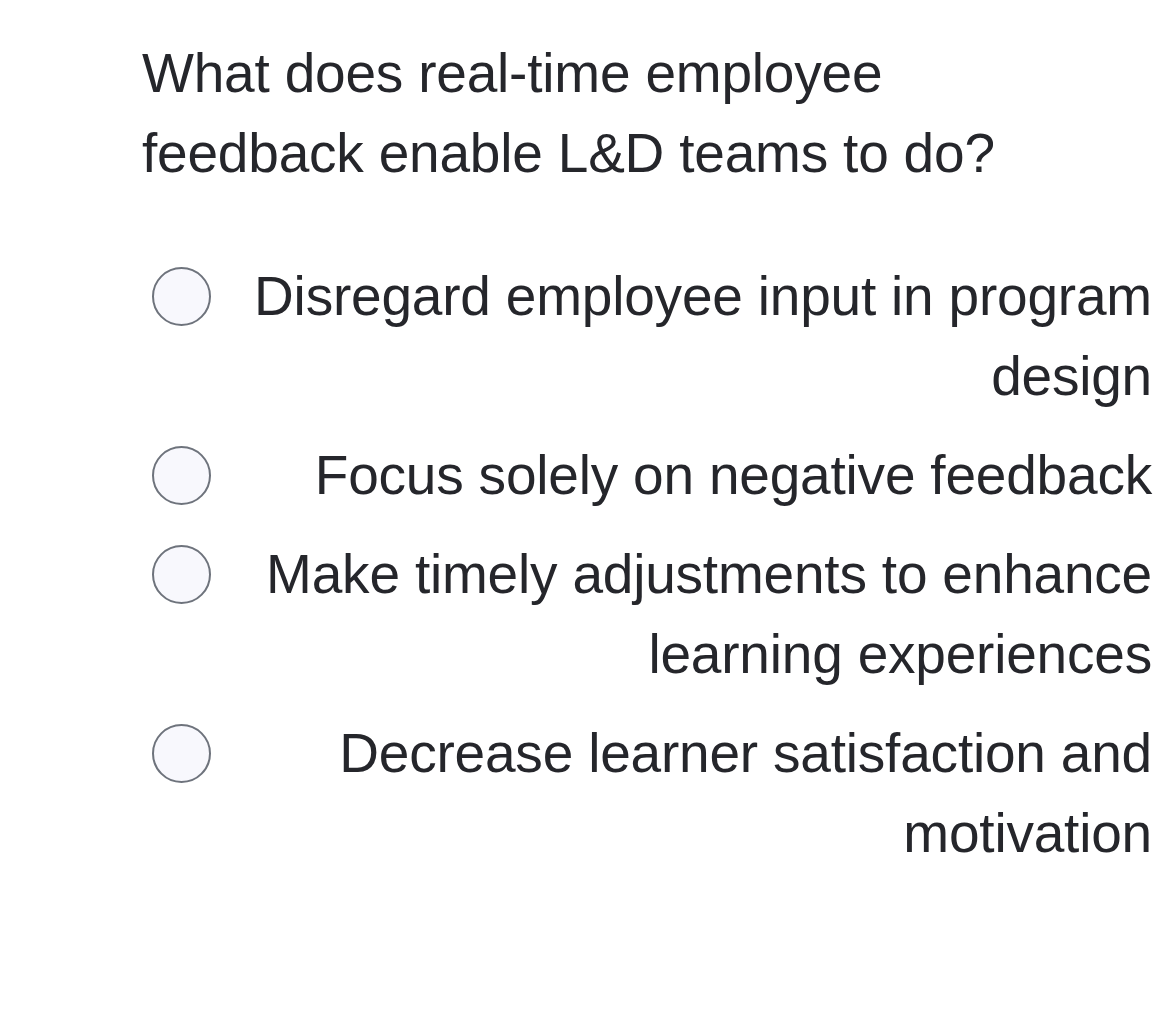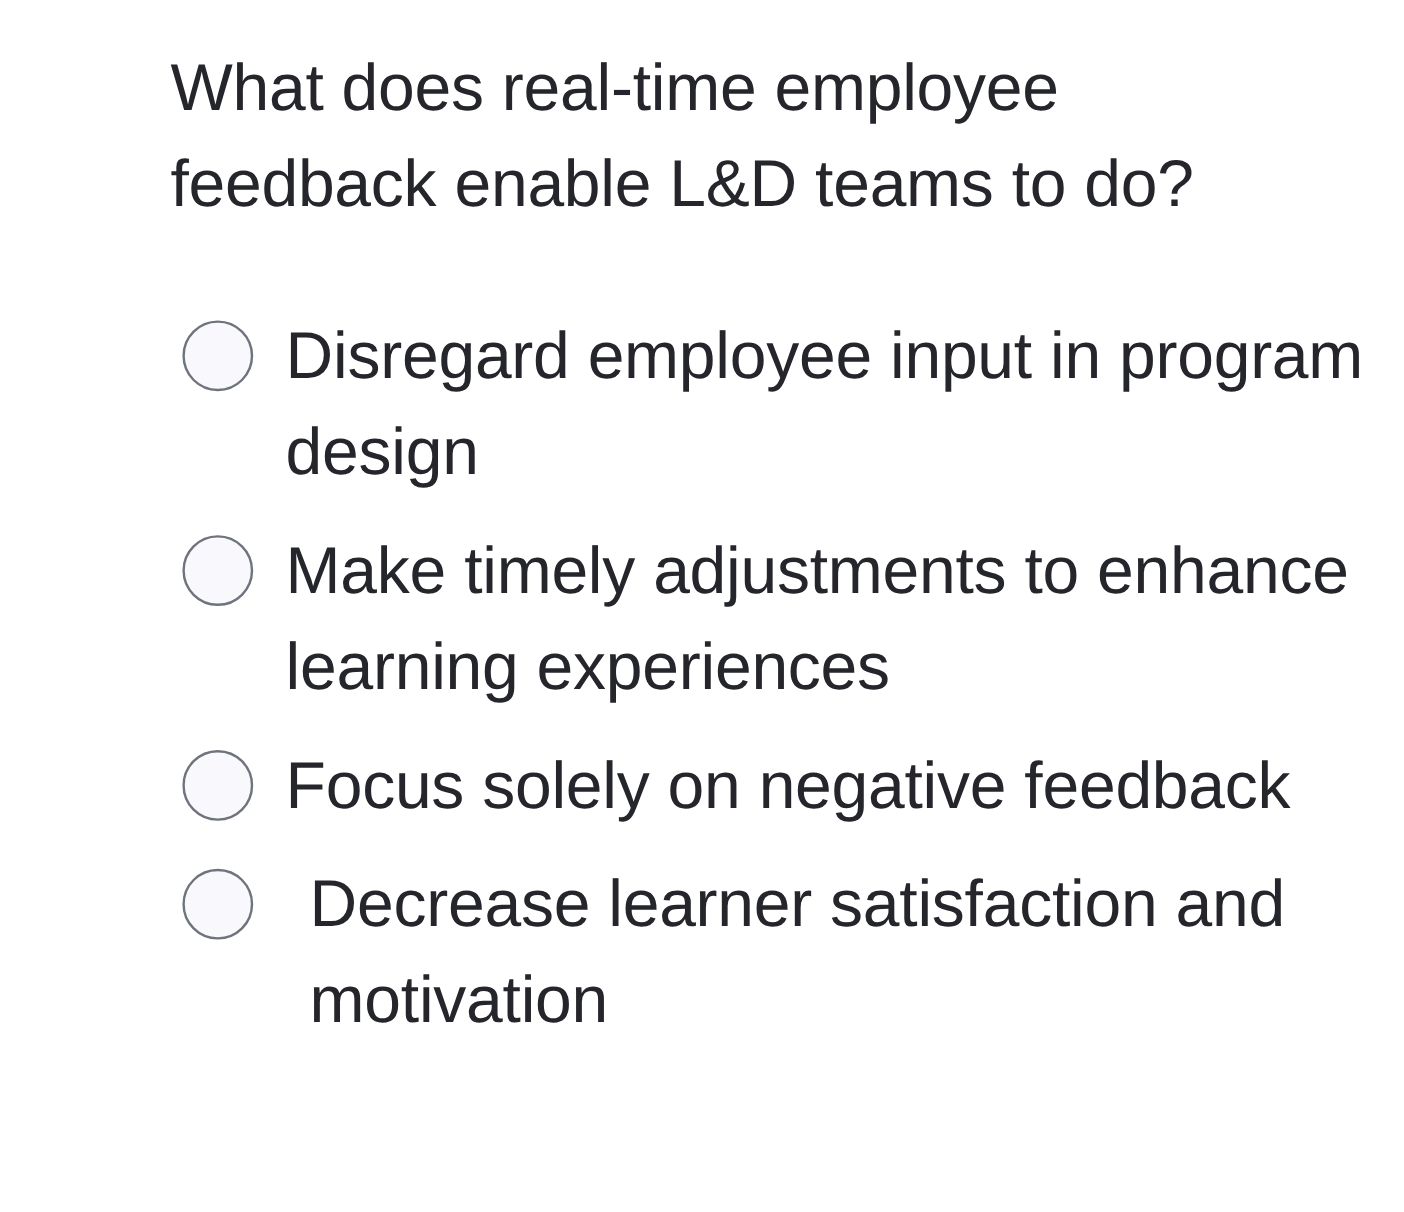--- a/index.html
+++ b/index.html
@@ -44,20 +44,21 @@
     list-style: none;
     margin: 0;
     padding: 0;
   }
 
   .option-row {
     display: flex;
     align-items: flex-start;
     margin: 0 0 19px 0;
     padding: 0;
+    text-align: right;
   }
   .option-row:last-child {
     margin-bottom: 0;
     gap: 20px;
   }
 
   .radio-circle {
     flex: 0 0 auto;
     width: 59px;
     height: 59px;
@@ -88,26 +89,26 @@
 
   <ul class="options-list">
 
     <li class="option-row">
       <span class="radio-circle"></span>
       <span class="option-label">Disregard employee input in program design</span>
     </li>
 
     <li class="option-row">
       <span class="radio-circle"></span>
-      <span class="option-label">Make timely adjustments to enhance learning experiences</span>
+      <span class="option-label">Focus solely on negative feedback</span>
     </li>
 
     <li class="option-row">
       <span class="radio-circle"></span>
-      <span class="option-label">Focus solely on negative feedback</span>
+      <span class="option-label">Make timely adjustments to enhance learning experiences</span>
     </li>
 
     <li class="option-row">
       <span class="radio-circle"></span>
       <span class="option-label">Decrease learner satisfaction and motivation</span>
     </li>
 
   </ul>
 
 </div>

